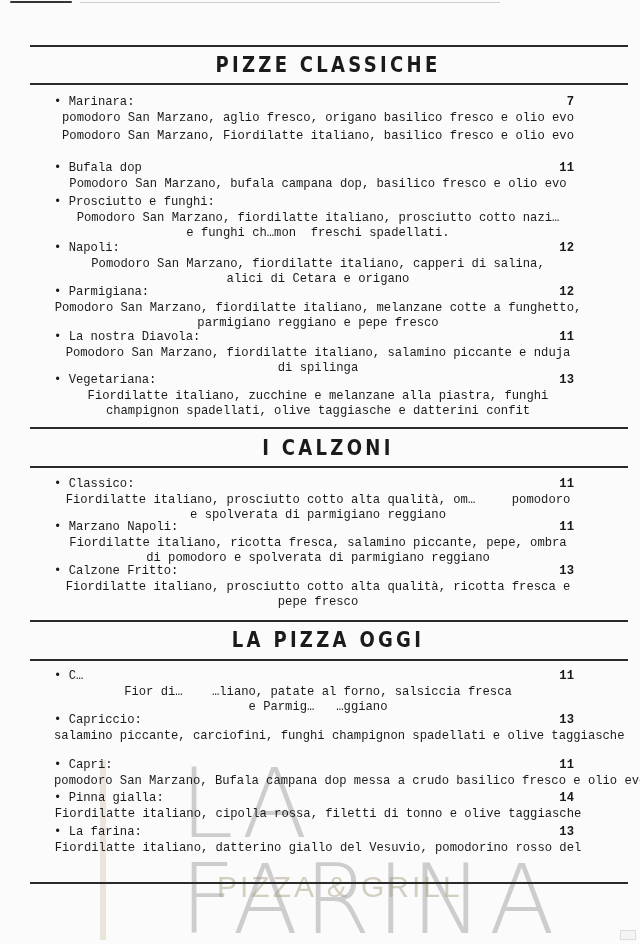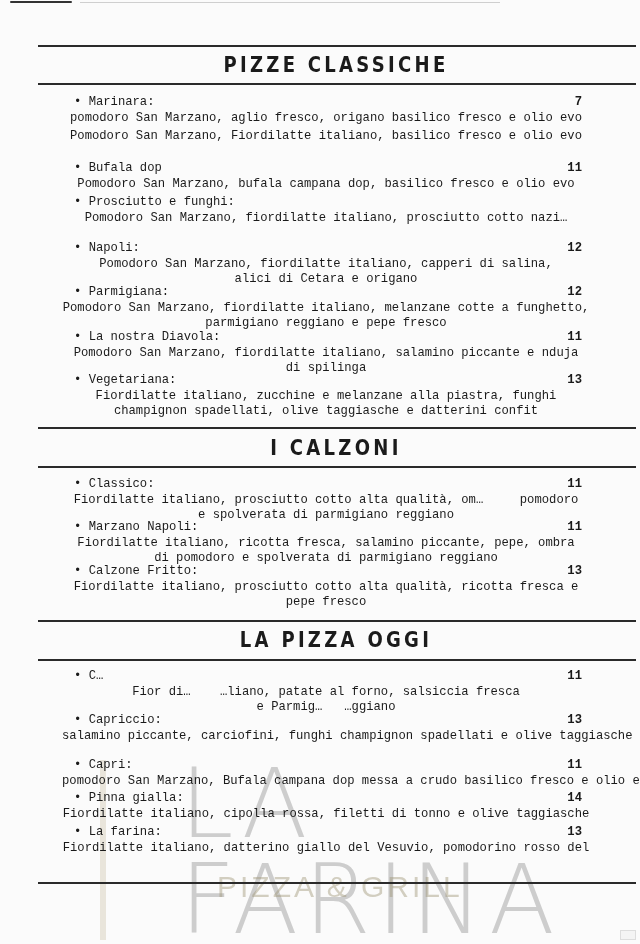--- a/index.html
+++ b/index.html
@@ -33,33 +33,33 @@
   }
   .wm-sub {
     position: absolute; left: 217px; top: 870px;
     font-family: Liberation Sans, sans-serif; font-weight: 300;
     font-size: 30px; letter-spacing: 3px; color: rgba(160,150,120,0.45);
   }
   .wm-bar {
     position: absolute; left: 100px; top: 760px; width: 6px; height: 180px;
     background: rgba(200,190,160,0.35);
   }
-  .page { position: absolute; left: 16px; top: 0; width: 590px; height: 944px; z-index: 1; }
+  .page { position: absolute; left: 8px; top: 0; width: 590px; height: 944px; z-index: 1; }
   .rule {
     position: absolute; left: 22px; width: 598px; height: 0;
     border-top: 2px solid #2a2a2a;
   }
   .section-title {
     position: absolute; left: 0; width: 640px; text-align: center;
     font-family: "DejaVu Sans", sans-serif; font-weight: bold;
     font-size: 22px; letter-spacing: 4px; color: #1b1b1b;
     transform: scaleX(0.82); transform-origin: center;
   }
   .item { position: absolute; left: 46px; width: 528px; font-size: 12.2px; line-height: 15.5px; }
-  .item .name-row { position: relative; white-space: pre; margin-left: 12px; }
+  .item .name-row { position: relative; white-space: pre; }
   .item .price {
     position: absolute; right: 8px; top: 0; font-weight: bold;
   }
   .item .desc { white-space: pre; text-align: center; }
   .badge {
     position: absolute; left: 620px; top: 930px; width: 14px; height: 8px;
     border: 1px solid #ddd; background: #f4f4f4;
   }
 </style>
 </head>
@@ -89,20 +89,21 @@
   <div class="item" style="top:129px">
     <div class="desc">Pomodoro San Marzano, Fiordilatte italiano, basilico fresco e olio evo</div>
   </div>
   <div class="item" style="top:161px">
     <div class="name-row"><span>• Bufala dop</span><span class="price">11</span></div>
     <div class="desc">Pomodoro San Marzano, bufala campana dop, basilico fresco e olio evo</div>
   </div>
   <div class="item" style="top:195px">
     <div class="name-row"><span>• Prosciutto e funghi:</span><span class="price"></span></div>
     <div class="desc">Pomodoro San Marzano, fiordilatte italiano, prosciutto cotto nazi…</div>
+    <div class="desc">e funghi ch…mon  freschi spadellati.</div>
   </div>
   <div class="item" style="top:241px">
     <div class="name-row"><span>• Napoli:</span><span class="price">12</span></div>
     <div class="desc">Pomodoro San Marzano, fiordilatte italiano, capperi di salina,</div>
     <div class="desc">alici di Cetara e origano</div>
   </div>
   <div class="item" style="top:285px">
     <div class="name-row"><span>• Parmigiana:</span><span class="price">12</span></div>
     <div class="desc">Pomodoro San Marzano, fiordilatte italiano, melanzane cotte a funghetto,</div>
     <div class="desc">parmigiano reggiano e pepe fresco</div>

